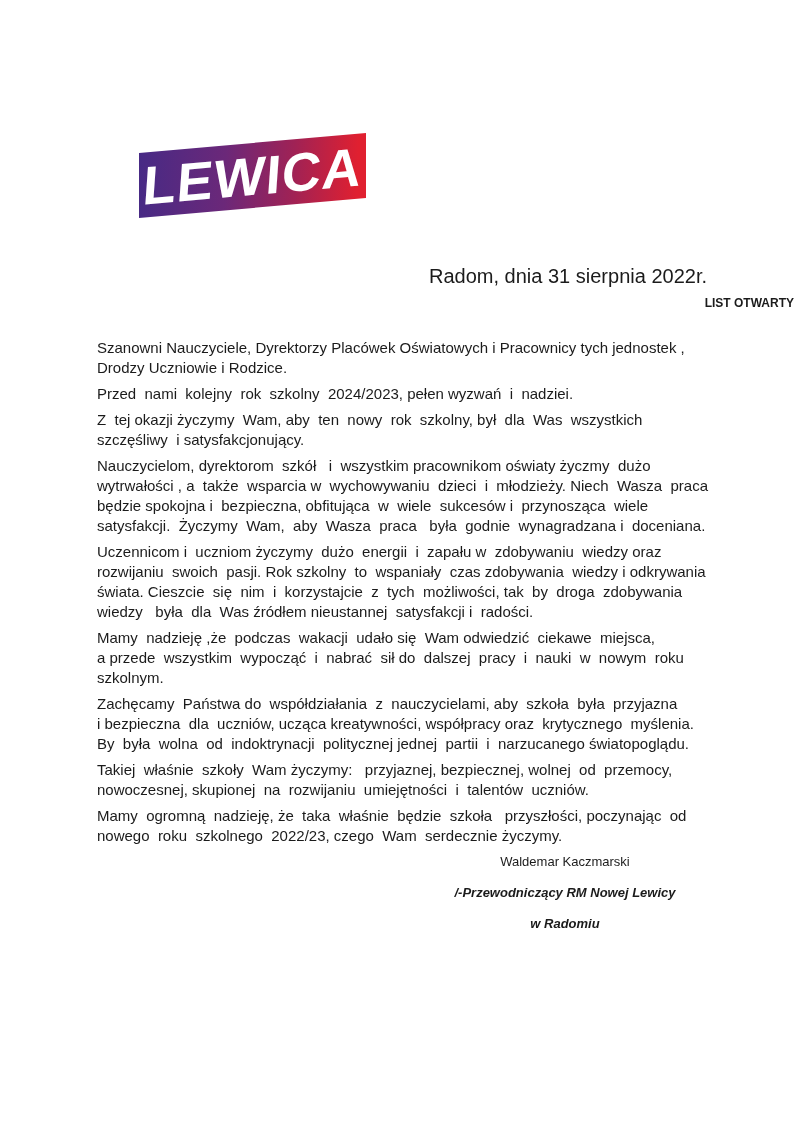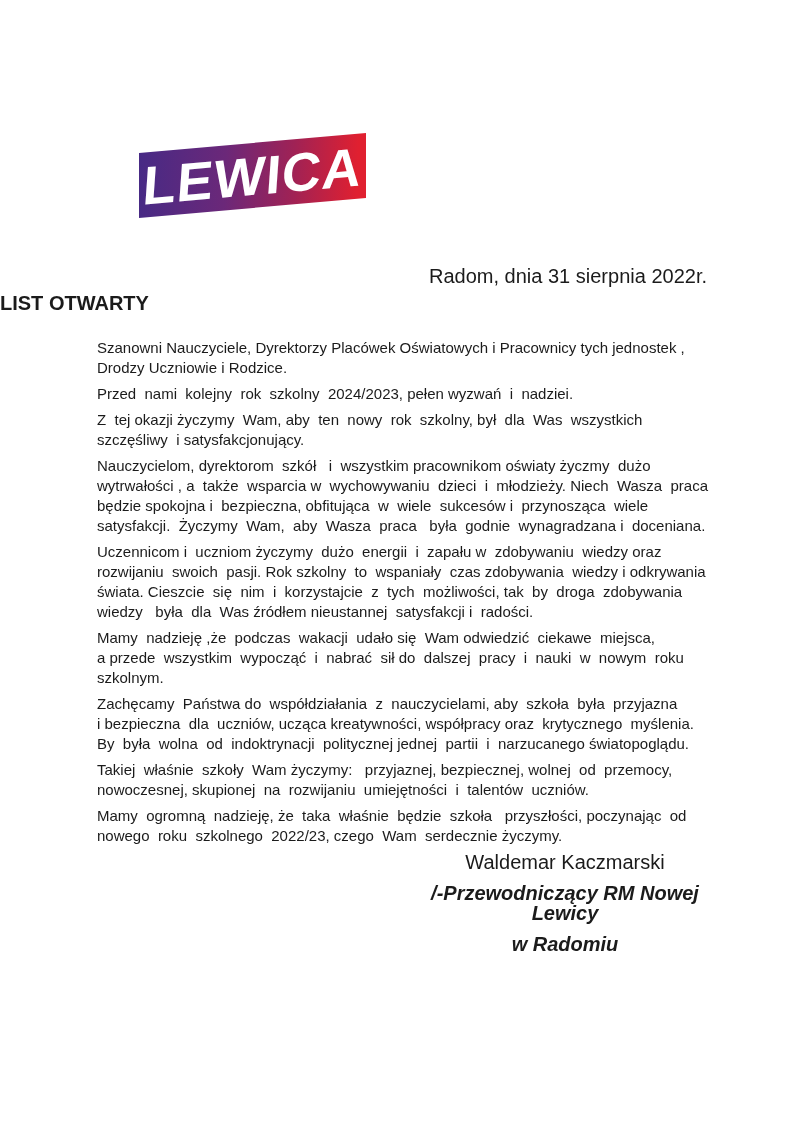--- a/index.html
+++ b/index.html
@@ -46,39 +46,39 @@
     margin-right: 87px;
   }
   .date-line {
     padding-top: 266px;
     text-align: right;
     font-size: 20px;
     line-height: 20px;
   }
   .title {
     margin: 6px 0 0 0;
-    text-align: left;
-    font-size: 20px;
+    text-align: right;
+    font-size: 12px;
     font-weight: bold;
     line-height: 22px;
   }
   .body {
     margin-top: 24px;
     font-size: 15px;
   }
   .body p {
     margin: 0 0 6px 0;
     line-height: 20px;
     white-space: pre; 
   }
   .signature {
     width: 340px;
     margin: 5px 0 0 298px;
     text-align: center;
-    font-size: 20px;
+    font-size: 13px;
     line-height: 20px;
   }
   .signature .sig-line + .sig-line {
     margin-top: 11px;
     font-weight: bold;
   }
   .signature .italic {
     font-style: italic;
   }
 </style>

